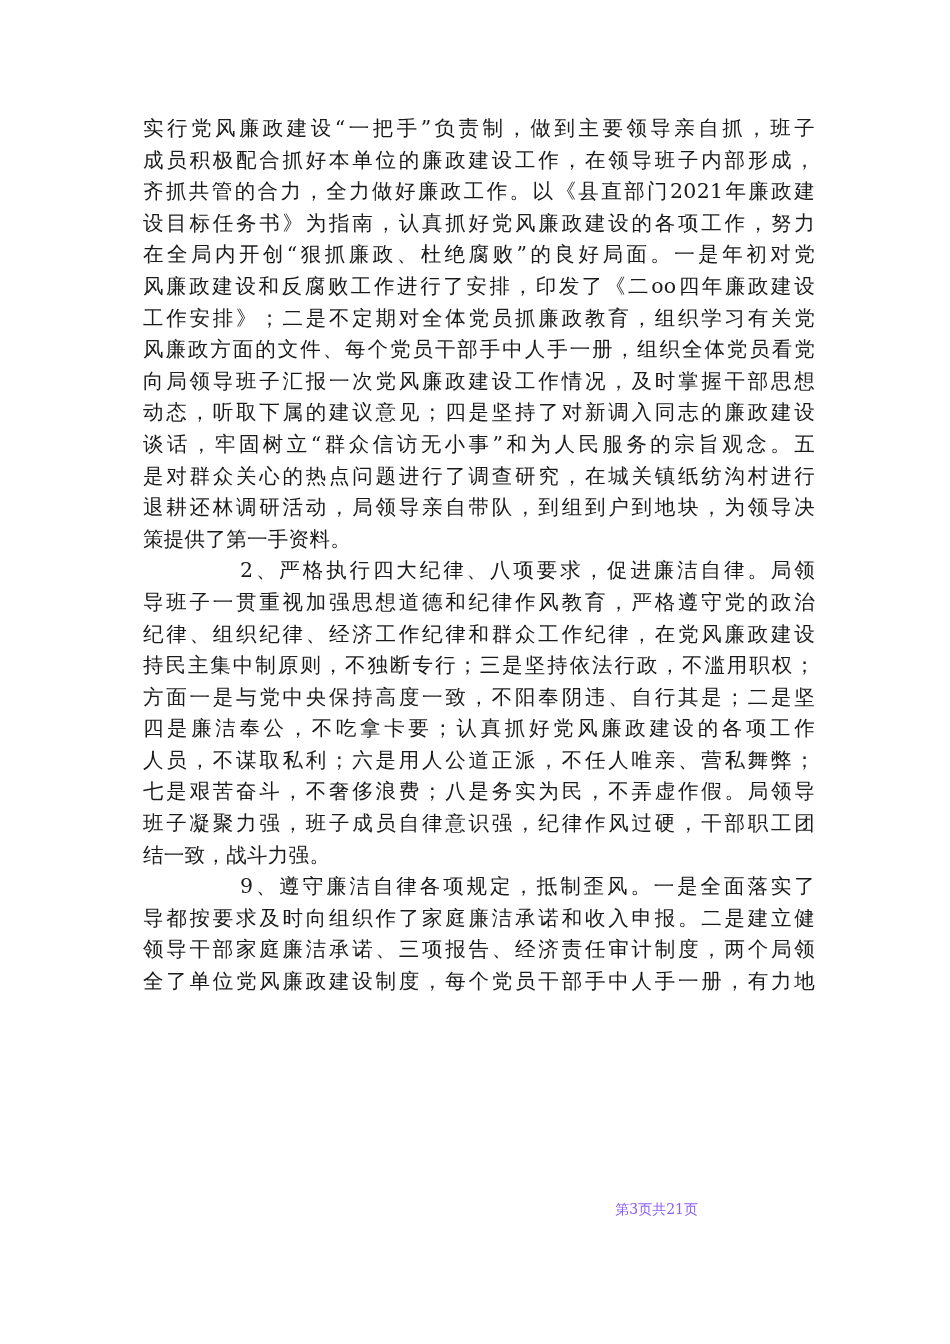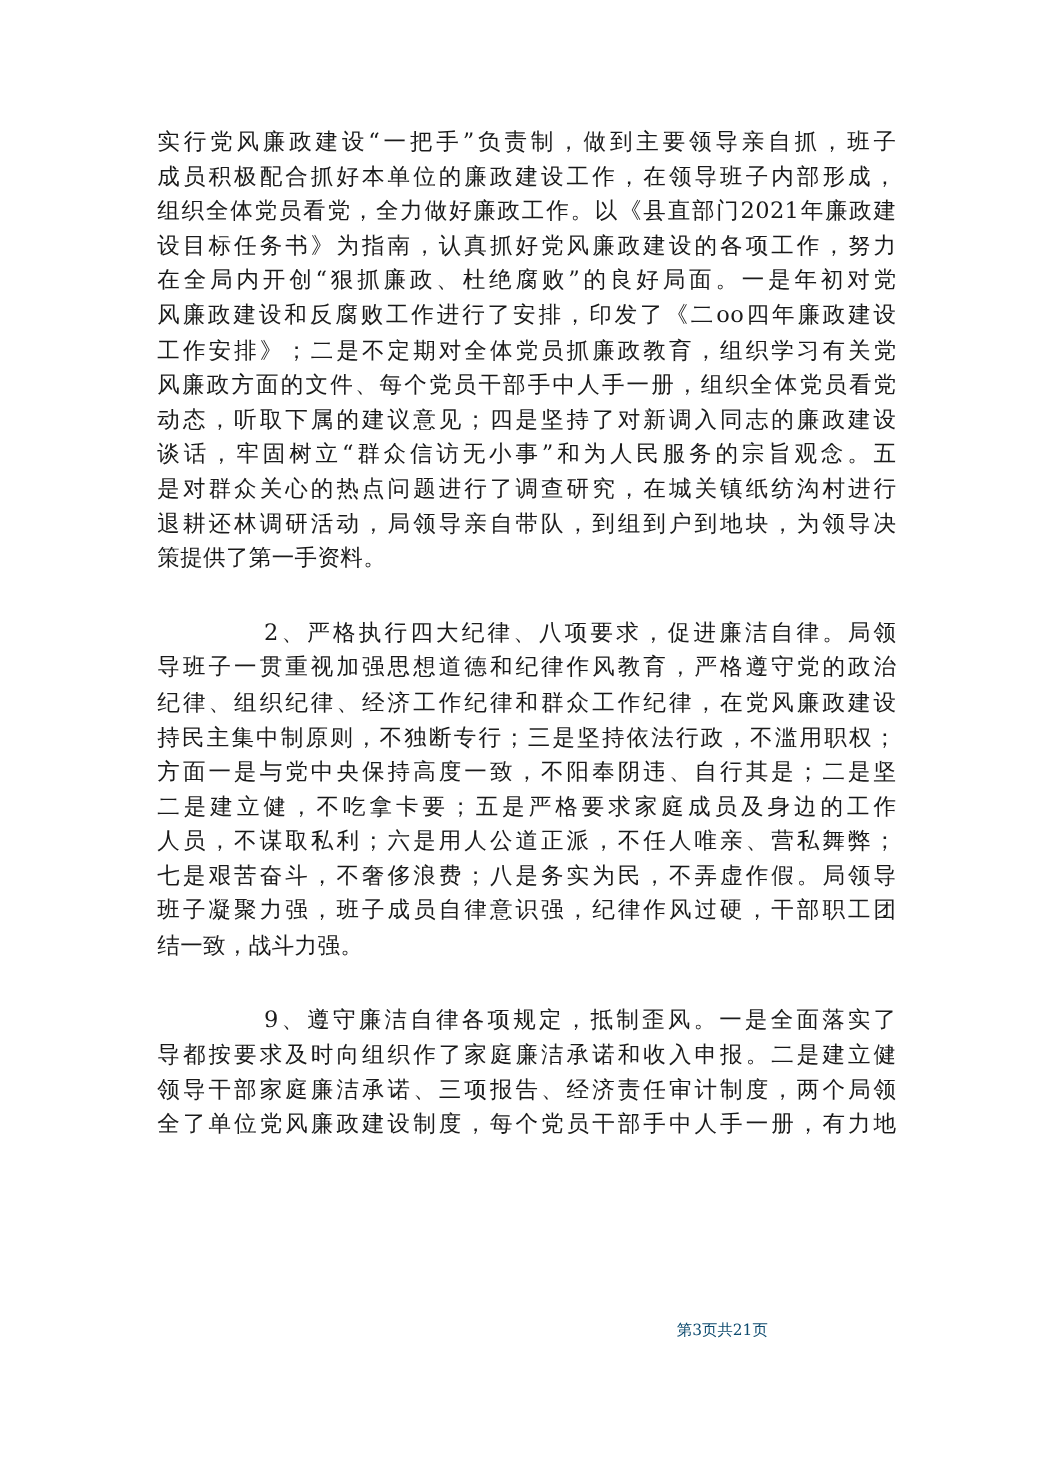--- a/index.html
+++ b/index.html
@@ -8,51 +8,52 @@
     position: absolute; left: 0; top: 0; width: 836px; height: 1344px; background: #fff;
   }
   .body-text {
     position: absolute; left: 143px; top: 113px; width: 672px;
     font-family: "DejaVu Serif", "Liberation Serif", serif;
     font-size: 20.5px; line-height: 31.6px; color: #1a1a1a;
     letter-spacing: 0.3px;
   }
   .line { display: block; white-space: nowrap; height: 31.6px; text-align: justify; text-align-last: justify; }
   .line.last { text-align-last: left; }
-  .line.indent { padding-left: 97px; margin-top: 36px; }
+  .line.indent { padding-left: 97px; }
   .footer {
     position: absolute; right: 138px; top: 1201px;
     font-family: "DejaVu Serif", "Liberation Serif", serif;
-    font-size: 14px; color: #0c4a6e;
+    font-size: 14px; color: #8b5cf6;
   }
 </style>
 </head>
 <body>
 
 <div class="page">
   <div class="body-text">
     <span class="line">实行党风廉政建设“一把手”负责制，做到主要领导亲自抓，班子</span>
     <span class="line">成员积极配合抓好本单位的廉政建设工作，在领导班子内部形成，</span>
-    <span class="line">组织全体党员看党，全力做好廉政工作。以《县直部门2021年廉政建</span>
+    <span class="line">齐抓共管的合力，全力做好廉政工作。以《县直部门2021年廉政建</span>
     <span class="line">设目标任务书》为指南，认真抓好党风廉政建设的各项工作，努力</span>
     <span class="line">在全局内开创“狠抓廉政、杜绝腐败”的良好局面。一是年初对党</span>
     <span class="line">风廉政建设和反腐败工作进行了安排，印发了《二oo四年廉政建设</span>
     <span class="line">工作安排》；二是不定期对全体党员抓廉政教育，组织学习有关党</span>
     <span class="line">风廉政方面的文件、每个党员干部手中人手一册，组织全体党员看党</span>
+    <span class="line">向局领导班子汇报一次党风廉政建设工作情况，及时掌握干部思想</span>
     <span class="line">动态，听取下属的建议意见；四是坚持了对新调入同志的廉政建设</span>
     <span class="line">谈话，牢固树立“群众信访无小事”和为人民服务的宗旨观念。五</span>
     <span class="line">是对群众关心的热点问题进行了调查研究，在城关镇纸纺沟村进行</span>
     <span class="line">退耕还林调研活动，局领导亲自带队，到组到户到地块，为领导决</span>
     <span class="line last">策提供了第一手资料。</span>
     <span class="line indent">2、严格执行四大纪律、八项要求，促进廉洁自律。局领</span>
     <span class="line">导班子一贯重视加强思想道德和纪律作风教育，严格遵守党的政治</span>
     <span class="line">纪律、组织纪律、经济工作纪律和群众工作纪律，在党风廉政建设</span>
     <span class="line">持民主集中制原则，不独断专行；三是坚持依法行政，不滥用职权；</span>
     <span class="line">方面一是与党中央保持高度一致，不阳奉阴违、自行其是；二是坚</span>
-    <span class="line">二是建立健，不吃拿卡要；五是严格要求家庭成员及身边的工作</span>
+    <span class="line">四是廉洁奉公，不吃拿卡要；认真抓好党风廉政建设的各项工作</span>
     <span class="line">人员，不谋取私利；六是用人公道正派，不任人唯亲、营私舞弊；</span>
     <span class="line">七是艰苦奋斗，不奢侈浪费；八是务实为民，不弄虚作假。局领导</span>
     <span class="line">班子凝聚力强，班子成员自律意识强，纪律作风过硬，干部职工团</span>
     <span class="line last">结一致，战斗力强。</span>
     <span class="line indent">9、遵守廉洁自律各项规定，抵制歪风。一是全面落实了</span>
     <span class="line">导都按要求及时向组织作了家庭廉洁承诺和收入申报。二是建立健</span>
     <span class="line">领导干部家庭廉洁承诺、三项报告、经济责任审计制度，两个局领</span>
     <span class="line">全了单位党风廉政建设制度，每个党员干部手中人手一册，有力地</span>
   </div>
   <div class="footer">第3页共21页</div>

